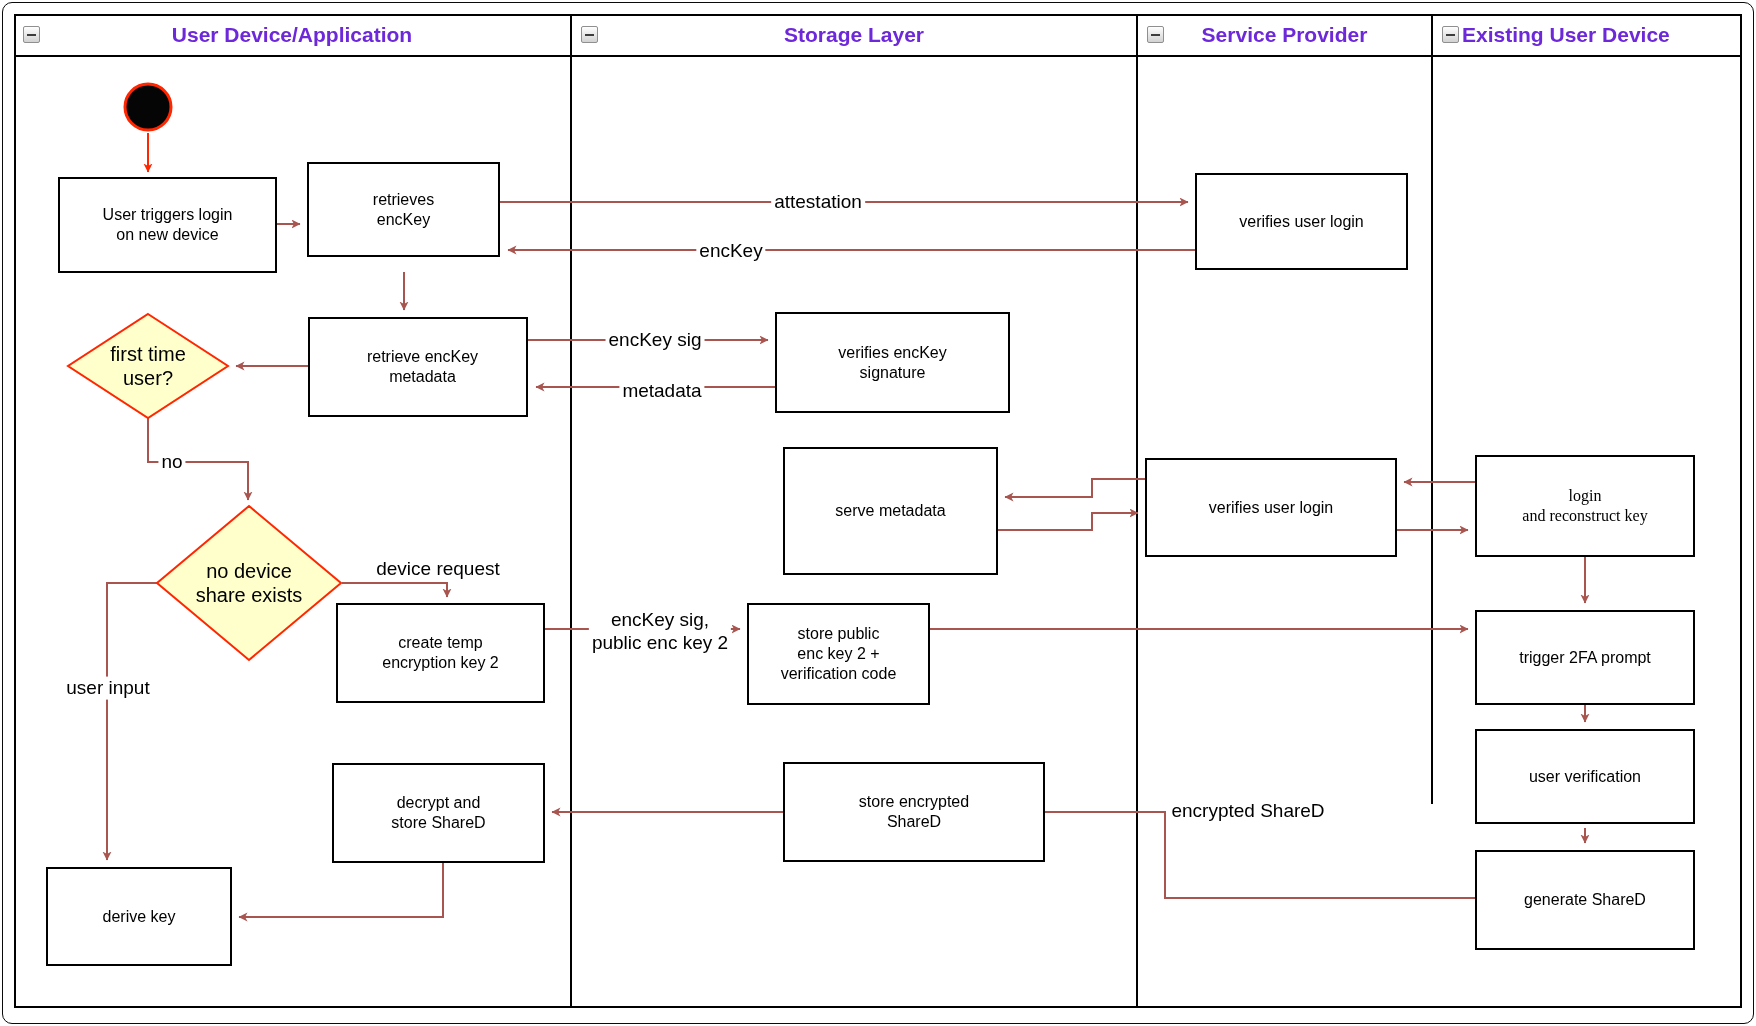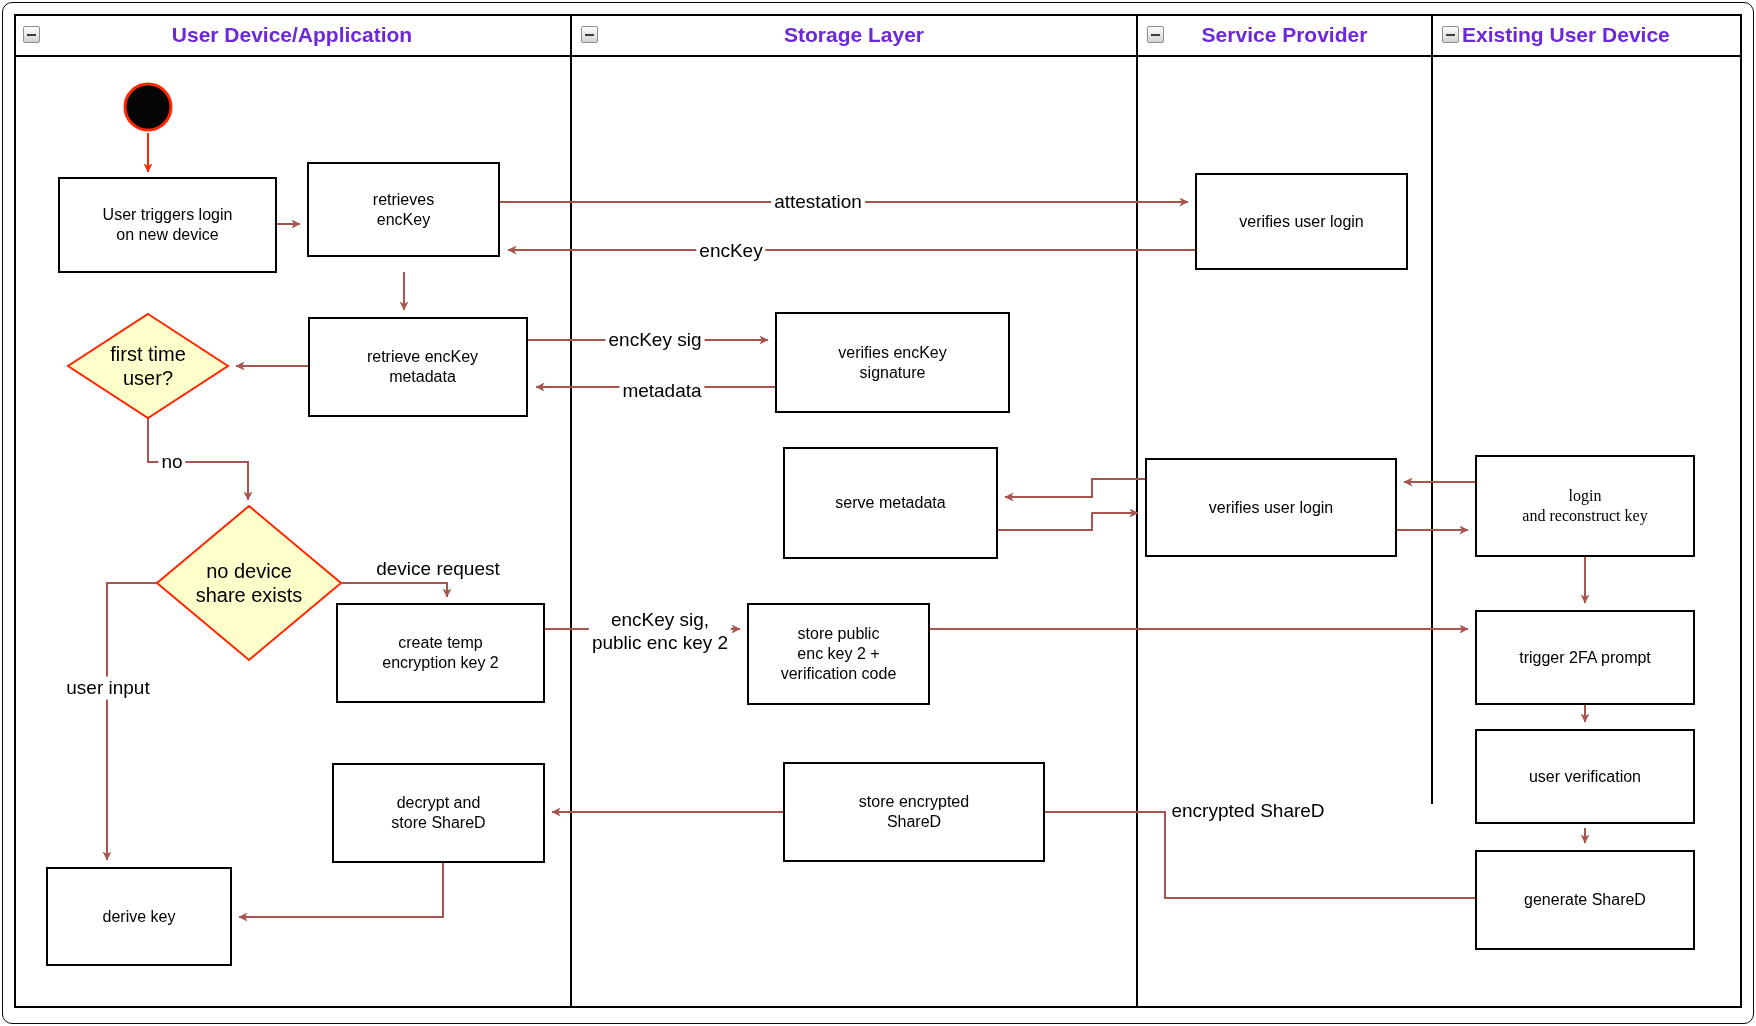--- a/index.html
+++ b/index.html
@@ -100,21 +100,21 @@
 encKey</div>
       <div class="node" style="left: 308px; top: 317px; width: 220px; height: 100px; padding-left: 9px;">retrieve encKey
 metadata</div>
       <div class="node" style="left: 336px; top: 603px; width: 209px; height: 100px;">create temp
 encryption key 2</div>
       <div class="node" style="left: 332px; top: 763px; width: 213px; height: 100px;">decrypt and
 store ShareD</div>
       <div class="node" style="left: 46px; top: 867px; width: 186px; height: 99px;">derive key</div>
       <div class="node" style="left: 775px; top: 312px; width: 235px; height: 101px;">verifies encKey
 signature</div>
-      <div class="node" style="left: 783px; top: 447px; width: 215px; height: 112px;">serve metadata</div>
+      <div class="node" style="left: 783px; top: 447px; width: 215px; height: 128px;">serve metadata</div>
       <div class="node" style="left: 747px; top: 603px; width: 183px; height: 102px;">store public
 enc key 2 +
 verification code</div>
       <div class="node" style="left: 783px; top: 762px; width: 262px; height: 100px;">store encrypted
 ShareD</div>
       <div class="node" style="left: 1195px; top: 173px; width: 213px; height: 97px;">verifies user login</div>
       <div class="node" style="left: 1145px; top: 458px; width: 252px; height: 99px;">verifies user login</div>
       <div class="node" style="left: 1475px; top: 455px; width: 220px; height: 102px; font-family: Liberation Serif, serif;">login
 and reconstruct key</div>
       <div class="node" style="left: 1475px; top: 610px; width: 220px; height: 95px;">trigger 2FA prompt</div>

